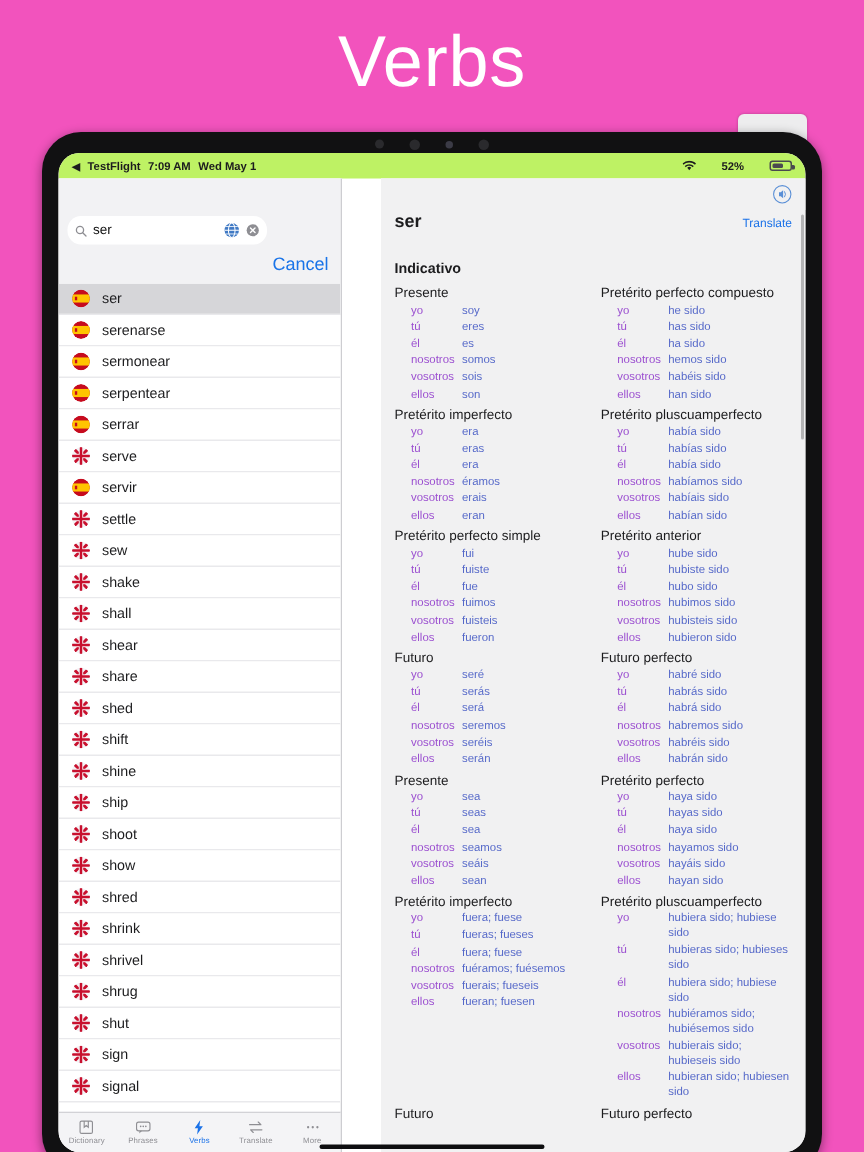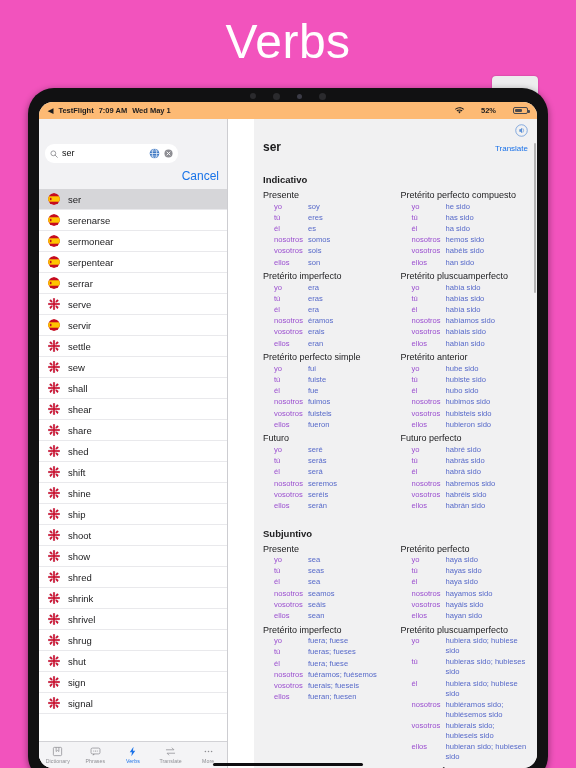--- a/index.html
+++ b/index.html
@@ -64,21 +64,21 @@
     border-radius: 14px;
     overflow: hidden;
     position: relative;
     display: flex;
     flex-direction: column;
   }
 
   
   .statusbar {
     height: 17px;
-    background: #fdba74;
+    background: #bef264;
     display: flex;
     align-items: center;
     padding: 0 9px;
     font-size: 7.5px;
     color: #1c1c1e;
     font-weight: 600;
     flex: 0 0 auto;
   }
   .sb-left { display: flex; align-items: center; gap: 5px; }
   .back-caret { font-size: 7px; }
@@ -482,20 +482,38 @@
                 </defs>
                 <g clip-path="url(#cUk)">
                   <rect width="20" height="20" fill="#f2f2f5"></rect>
                   <path d="M0 0 20 20M20 0 0 20" stroke="#c8102e" stroke-width="3.2"></path>
                   <rect x="7.6" width="4.8" height="20" fill="#f7f7fa"></rect>
                   <rect y="7.6" width="20" height="4.8" fill="#f7f7fa"></rect>
                   <rect x="8.6" width="2.8" height="20" fill="#c8102e"></rect>
                   <rect y="8.6" width="20" height="2.8" fill="#c8102e"></rect>
                 </g>
               </svg>
+              <span>shake</span>
+            </div>
+            <div class="word-row">
+              <svg class="flag" viewBox="0 0 20 20">
+                <defs>
+                  <clipPath id="cUk">
+                    <circle cx="10" cy="10" r="10"></circle>
+                  </clipPath>
+                </defs>
+                <g clip-path="url(#cUk)">
+                  <rect width="20" height="20" fill="#f2f2f5"></rect>
+                  <path d="M0 0 20 20M20 0 0 20" stroke="#c8102e" stroke-width="3.2"></path>
+                  <rect x="7.6" width="4.8" height="20" fill="#f7f7fa"></rect>
+                  <rect y="7.6" width="20" height="4.8" fill="#f7f7fa"></rect>
+                  <rect x="8.6" width="2.8" height="20" fill="#c8102e"></rect>
+                  <rect y="8.6" width="20" height="2.8" fill="#c8102e"></rect>
+                </g>
+              </svg>
               <span>shall</span>
             </div>
             <div class="word-row">
               <svg class="flag" viewBox="0 0 20 20">
                 <defs>
                   <clipPath id="cUk">
                     <circle cx="10" cy="10" r="10"></circle>
                   </clipPath>
                 </defs>
                 <g clip-path="url(#cUk)">
@@ -1075,21 +1093,20 @@
                       <td class="form">habréis sido</td>
                     </tr>
                     <tr>
                       <td class="pron">ellos</td>
                       <td class="form">habrán sido</td>
                     </tr>
                   </tbody>
                 </table>
               </div>
             </div>
-            <div class="mood">Subjuntivo</div>
             <div class="tense-grid">
               <div>
                 <div class="tense-name">Presente</div>
                 <table class="conj-table">
                   <tbody>
                     <tr>
                       <td class="pron">yo</td>
                       <td class="form">sea</td>
                     </tr>
                     <tr>

